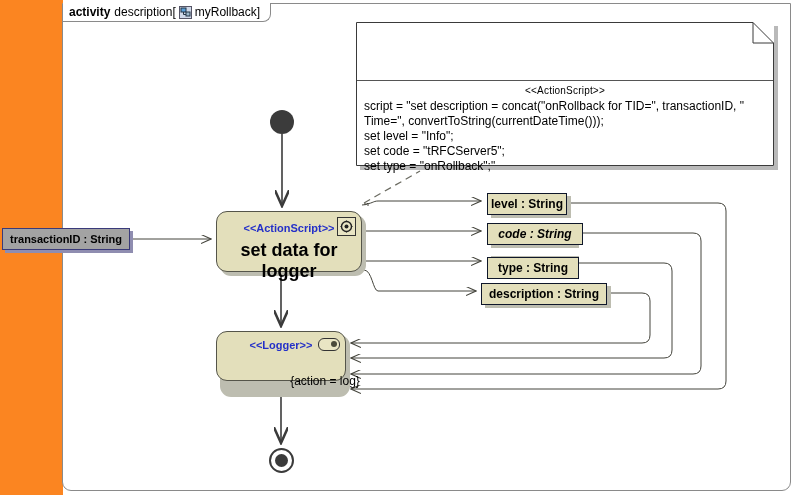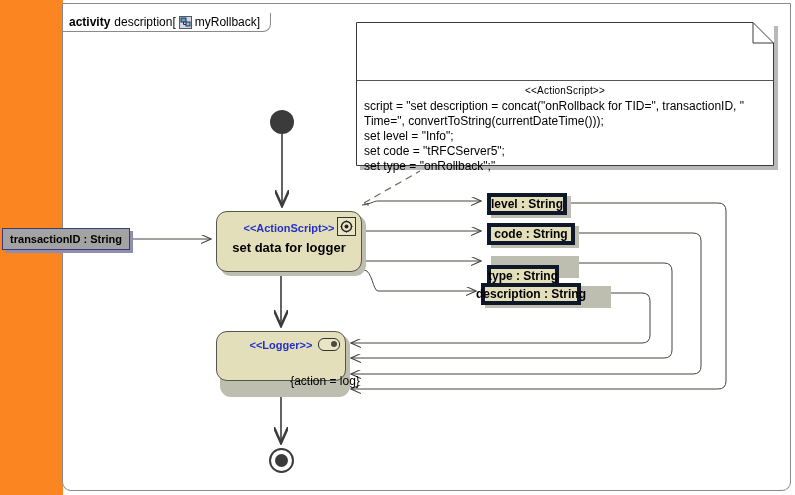--- a/index.html
+++ b/index.html
@@ -20,21 +20,21 @@
 
   
   .activity-frame{
     position:absolute;left:62px;top:3px;width:729px;height:488px;
     border:1px solid #8a8a8a;
     border-radius:0 0 9px 9px;
     background:#ffffff;
     box-sizing:border-box;
   }
   .frame-tab{
-    position:absolute;left:63px;top:13px;height:19px;
+    position:absolute;left:63px;top:3px;height:19px;
     background:#ffffff;
     border:1px solid #8a8a8a;
     border-top:none;border-left:none;
     border-radius:0 0 8px 0;
     padding:0 10px 0 6px;
     display:flex;align-items:center;gap:0px;
     font-size:12px;color:#000;
     box-sizing:border-box;
     white-space:nowrap;
   }
@@ -81,21 +81,21 @@
   }
   .act-shadow{
     position:absolute;background:#bdbdb0;border-radius:11px;
   }
   .act .stereo{
     position:absolute;left:0;width:100%;text-align:center;
     font-size:11px;color:#2430c8;font-weight:bold;
   }
   .act .nm{
     position:absolute;left:0;width:100%;text-align:center;
-    font-size:13px;font-weight:bold;color:#000;
+    font-size:18px;font-weight:bold;color:#000;
   }
   .act .sub{
     position:absolute;left:0;width:100%;text-align:center;
     font-size:12px;color:#000;padding-left:44px;
   }
   #act-script{left:216px;top:211px;width:146px;height:61px;}
   #act-script-sh{left:220px;top:215px;width:146px;height:61px;}
   #act-logger{left:216px;top:331px;width:130px;height:50px;}
   #act-logger-sh{left:220px;top:335px;width:130px;height:62px;}
 
@@ -109,21 +109,21 @@
     border:1px solid #333;border-radius:6px;background:#e9e5c4;
   }
   .pill-box:after{
     content:"";position:absolute;right:2px;top:1.5px;
     width:6px;height:6px;border-radius:50%;background:#4a4a3a;
   }
 
   
   .pin{
     position:absolute;height:22px;
-    background:#e3dfbb;border:4px solid #0f172a;
+    background:#e3dfbb;border:1px solid #0f172a;
     box-sizing:border-box;
     display:flex;align-items:center;justify-content:center;
     font-size:12px;font-weight:bold;color:#000;
     white-space:nowrap;padding:0 8px;
   }
   .pin-shadow{position:absolute;height:22px;background:#bdbdb0;}
 
   
   .param{
     position:absolute;left:2px;top:228px;width:128px;height:22px;
@@ -240,25 +240,25 @@
   <div class="act" id="act-logger">
     <div class="stereo" style="top:7px">&lt;&lt;Logger&gt;&gt;</div>
     <div class="sub" style="top:42px">{action = log}</div>
     <div class="pill-box"></div>
   </div>
 
   <div id="pin-layer">
       <div class="pin-shadow" style="left: 491px; top: 196px; width: 80px;"></div>
       <div class="pin" style="left: 487px; top: 193px; width: 80px;">level : String</div>
       <div class="pin-shadow" style="left: 491px; top: 226px; width: 88px;"></div>
-      <div class="pin" style="left: 487px; top: 223px; width: 88px;">code : String</div>
+      <div class="pin" style="left: 487px; top: 223px; width: 96px; font-style: italic;">code : String</div>
       <div class="pin-shadow" style="left: 491px; top: 256px; width: 88px;"></div>
-      <div class="pin" style="left: 487px; top: 265px; width: 72px;">type : String</div>
+      <div class="pin" style="left: 487px; top: 257px; width: 92px;">type : String</div>
       <div class="pin-shadow" style="left: 485px; top: 286px; width: 126px;"></div>
-      <div class="pin" style="left: 481px; top: 283px; width: 100px;">description : String</div>
+      <div class="pin" style="left: 481px; top: 283px; width: 126px;">description : String</div>
     </div>
 
   <div class="param-shadow"></div>
   <div class="param">transactionID : String</div>
 
   <div class="initial"></div>
   <div class="final-outer"></div>
   <div class="final-inner"></div>
 
 </div>

